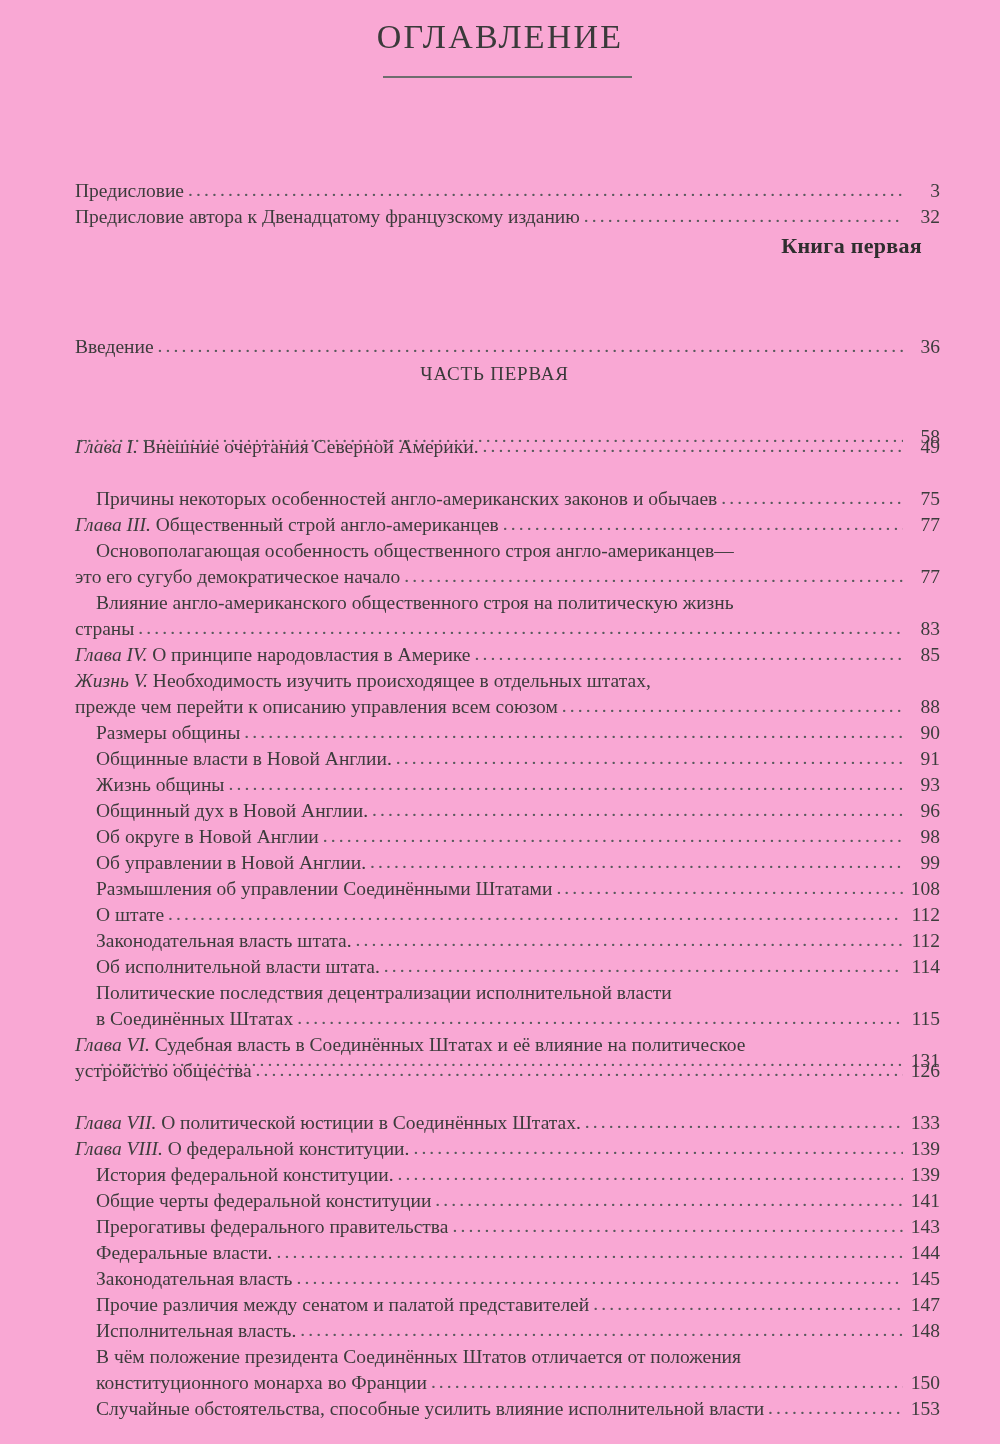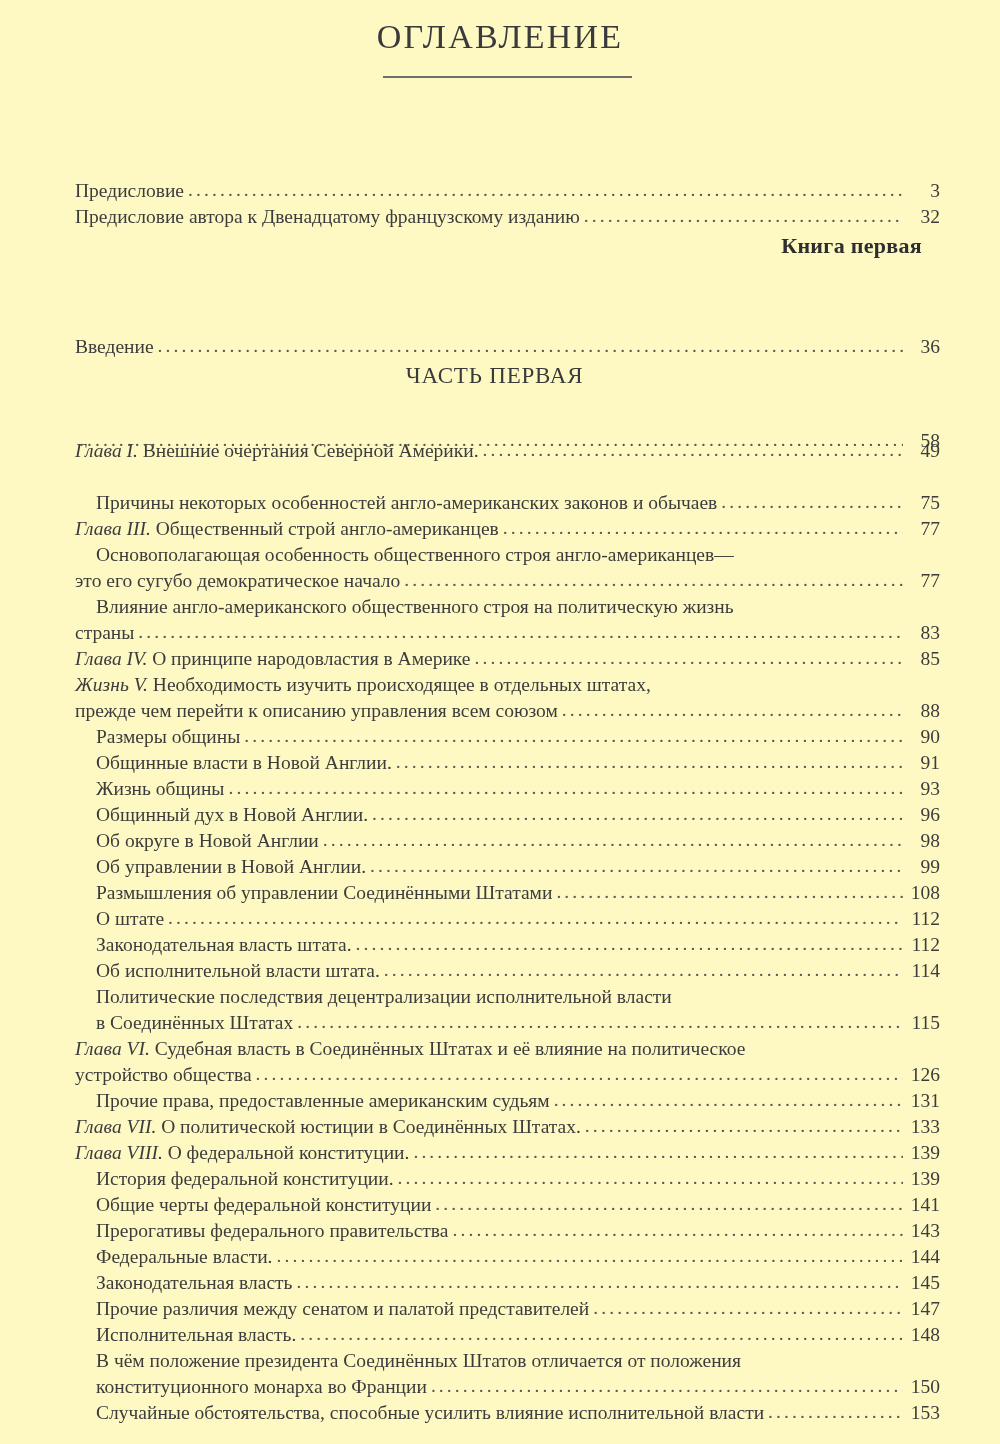--- a/index.html
+++ b/index.html
@@ -6,21 +6,21 @@
   html, body {
     margin: 0;
     padding: 0;
     background: #ffffff;
   }
   .page {
     position: relative;
     width: 1000px;
     height: 1444px;
     margin: 0 auto;
-    background: #fef9c3;
+    background: #f9a8d4;
     font-family: "Liberation Serif", "DejaVu Serif", serif;
     color: #3c3c3c;
     overflow: hidden;
     -webkit-font-smoothing: antialiased;
   }
 
   
   .toc-title {
     position: absolute;
     top: 18px;
@@ -58,21 +58,21 @@
     color: #2e2e2e;
     letter-spacing: 0.3px;
     margin: 0;
     padding: 0;
     width: 855px;
     position: relative;
     left: -8px;
   }
   .part-heading {
     text-align: center;
-    font-size: 23px;
+    font-size: 19px;
     font-weight: 400;
     color: #3a3a3a;
     letter-spacing: 0.8px;
     margin: 0;
     padding: 0;
     width: 855px;
     position: relative;
     left: -8px;
   }
 
@@ -276,21 +276,20 @@
         <span class="etext"><span class="chap">Глава VI.</span><span> Судебная власть в Соединённых Штатах и её влияние на политическое</span></span>
         <span class="leader"></span>
         <span class="pageno"></span>
       </div>
       <div class="entry">
         <span class="etext">устройство общества</span>
         <span class="leader"></span>
         <span class="pageno">126</span>
       </div>
       <div class="entry indent">
-        <span class="etext">Прочие права, предоставленные американским судьям</span>
         <span class="leader"></span>
         <span class="pageno">131</span>
       </div>
       <div class="entry">
         <span class="etext"><span class="chap">Глава VII.</span><span> О политической юстиции в Соединённых Штатах.</span></span>
         <span class="leader"></span>
         <span class="pageno">133</span>
       </div>
       <div class="entry">
         <span class="etext"><span class="chap">Глава VIII.</span><span> О федеральной конституции.</span></span>

